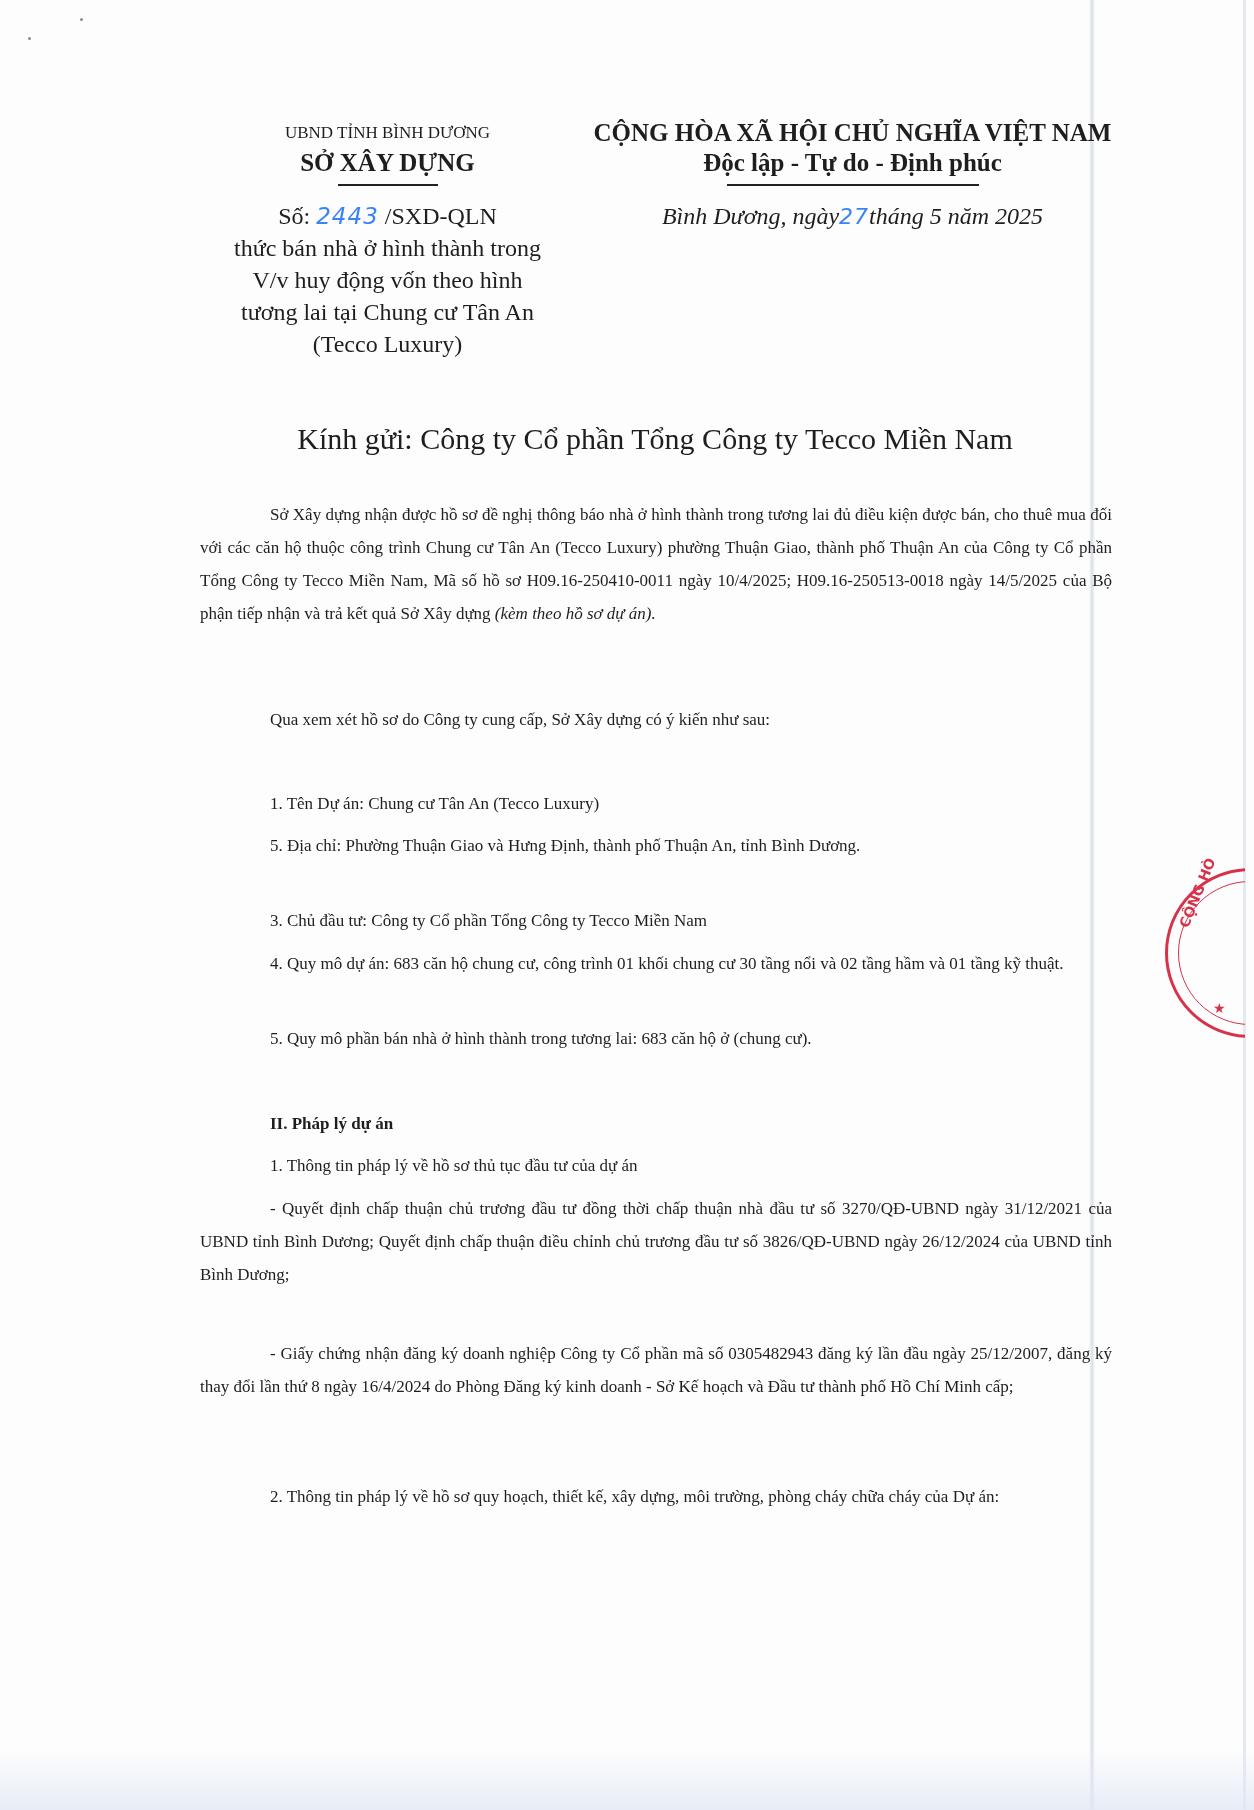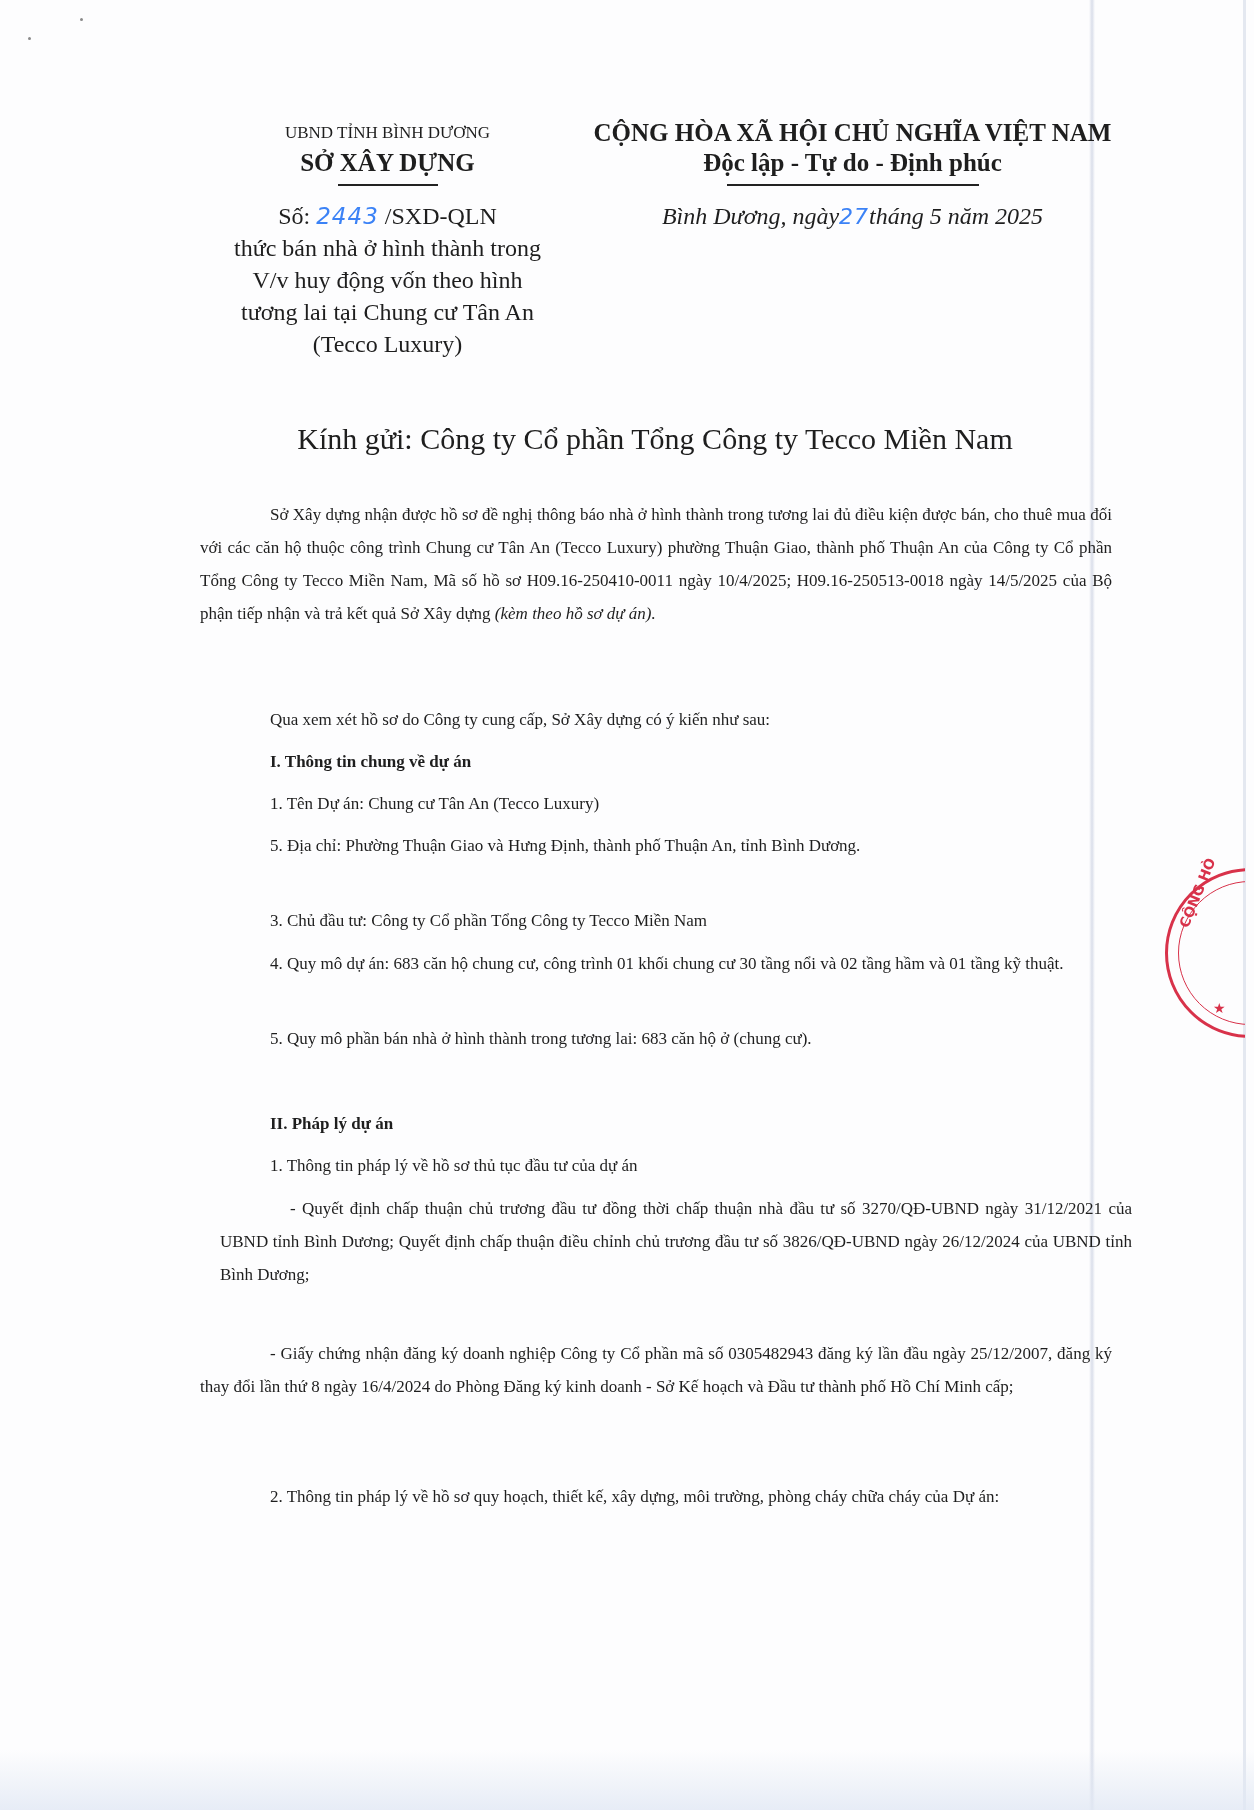--- a/index.html
+++ b/index.html
@@ -80,23 +80,20 @@
   <div class="recipient">Kính gửi: Công ty Cổ phần Tổng Công ty Tecco Miền Nam</div>
 
   <div class="body" style="top:498px;">
     <p><span>Sở Xây dựng nhận được hồ sơ đề nghị thông báo nhà ở hình thành trong tương lai đủ điều kiện được bán, cho thuê mua đối với các căn hộ thuộc công trình Chung cư Tân An (Tecco Luxury) phường Thuận Giao, thành phố Thuận An của Công ty Cổ phần Tổng Công ty Tecco Miền Nam, Mã số hồ sơ H09.16-250410-0011 ngày 10/4/2025; H09.16-250513-0018 ngày 14/5/2025 của Bộ phận tiếp nhận và trả kết quả Sở Xây dựng </span><em>(kèm theo hồ sơ dự án).</em></p>
   </div>
 
   <div class="body" style="top:703px;">
     <p>Qua xem xét hồ sơ do Công ty cung cấp, Sở Xây dựng có ý kiến như sau:</p>
   </div>
 
-  <div class="body" style="top:745px;">
-    <p class="bold">I. Thông tin chung về dự án</p>
-  </div>
 
   <div class="body" style="top:787px;">
     <p>1. Tên Dự án: Chung cư Tân An (Tecco Luxury)</p>
   </div>
   <div class="body" style="top:829px;">
     <p>5. Địa chỉ: Phường Thuận Giao và Hưng Định, thành phố Thuận An, tỉnh Bình Dương.</p>
   </div>
   <div class="body" style="top:904px;">
     <p>3. Chủ đầu tư: Công ty Cổ phần Tổng Công ty Tecco Miền Nam</p>
   </div>
@@ -106,21 +103,21 @@
   <div class="body" style="top:1022px;">
     <p>5. Quy mô phần bán nhà ở hình thành trong tương lai: 683 căn hộ ở (chung cư).</p>
   </div>
 
   <div class="body" style="top:1107px;">
     <p class="bold">II. Pháp lý dự án</p>
   </div>
   <div class="body" style="top:1149px;">
     <p>1. Thông tin pháp lý về hồ sơ thủ tục đầu tư của dự án</p>
   </div>
-  <div class="body" style="top:1192px;margin-left:20px;">
+  <div class="body" style="top:1192px;">
     <p>- Quyết định chấp thuận chủ trương đầu tư đồng thời chấp thuận nhà đầu tư số 3270/QĐ-UBND ngày 31/12/2021 của UBND tỉnh Bình Dương; Quyết định chấp thuận điều chỉnh chủ trương đầu tư số 3826/QĐ-UBND ngày 26/12/2024 của UBND tỉnh Bình Dương;</p>
   </div>
   <div class="body" style="top:1337px;">
     <p>- Giấy chứng nhận đăng ký doanh nghiệp Công ty Cổ phần mã số 0305482943 đăng ký lần đầu ngày 25/12/2007, đăng ký thay đổi lần thứ 8 ngày 16/4/2024 do Phòng Đăng ký kinh doanh - Sở Kế hoạch và Đầu tư thành phố Hồ Chí Minh cấp;</p>
   </div>
   <div class="body" style="top:1480px;">
     <p>2. Thông tin pháp lý về hồ sơ quy hoạch, thiết kế, xây dựng, môi trường, phòng cháy chữa cháy của Dự án:</p>
   </div>
 
   <div class="stamp-clip">

